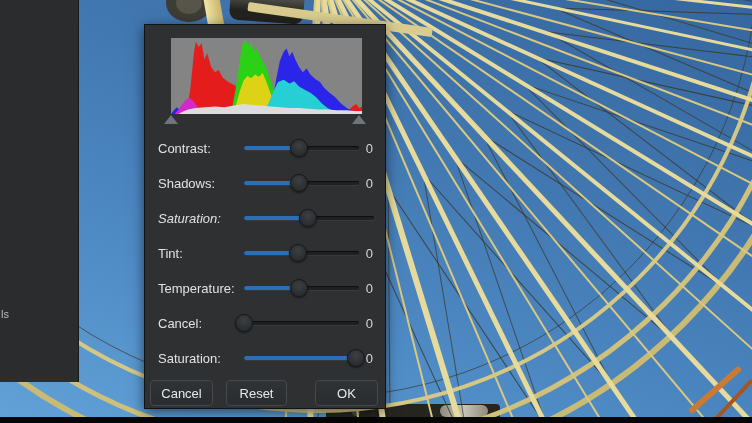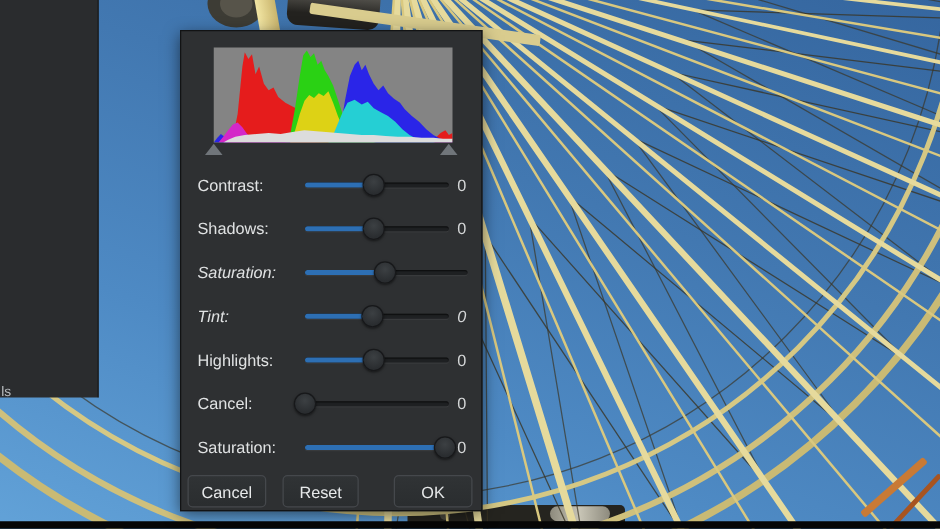--- a/index.html
+++ b/index.html
@@ -18,21 +18,21 @@
   .hub-gear  { position:absolute; left:166px; top:-16px; width:46px; height:38px; border-radius:50%; background:#3d3c35; }
   .hub-gear2 { position:absolute; left:176px; top:-8px;  width:26px; height:22px; border-radius:50%; background:#57544a; }
   .hub-strut { position:absolute; left:206px; top:-6px;  width:16px; height:38px; background:linear-gradient(90deg,#f2e6a4,#c9b46c); transform:rotate(-10deg); }
   .hub-cyl   { position:absolute; left:230px; top:-12px; width:74px; height:34px; border-radius:9px; background:linear-gradient(#6f6d66,#23221f 70%); transform:rotate(4deg); }
   .base-block{ position:absolute; left:326px; top:404px; width:174px; height:15px; border-radius:4px 4px 0 0; background:#25241f; }
   .base-ring { position:absolute; left:440px; top:405px; width:48px; height:12px; border-radius:6px; background:linear-gradient(90deg,#8d8a7d,#c7c4b5,#8d8a7d); }
   .base-bolt { position:absolute; left:352px; top:408px; width:8px; height:8px; border-radius:50%; background:#4a483f; }
   
   .bottom-strip { position:absolute; left:0; top:417px; width:752px; height:6px; background:#060606; z-index:6; }
   .sidebar {
-    position:absolute; left:0; top:0; width:79px; height:318px; z-index:5;
+    position:absolute; left:0; top:0; width:79px; height:382px; z-index:5;
     background:#2a2c2e; border-right:1px solid rgba(0,0,0,.45); box-sizing:border-box;
   }
   .partial { position:absolute; left:1px; top:308px; font-size:11px; color:#b9bdc0; }
   .filebox { position:absolute; left:0; top:365px; width:79px; height:52px; background:#2f3235; border-top:1px dashed #8a8f94; box-sizing:border-box; overflow:hidden; }
   .fname   { position:absolute; left:-2px; top:9px;  font-size:11px; color:#d0d3d5; white-space:nowrap; }
   .fmeta   { position:absolute; left:1px;  top:29px; font-size:11px; color:#d0d3d5; }
   
   .dialog {
     position:absolute; left:144px; top:24px; width:242px; height:385px; z-index:10;
     background:var(--dialog-bg); border:1px solid #121314; box-sizing:border-box;
@@ -173,30 +173,30 @@
           </div>
           <span class="val">0</span>
         </div>
         <div class="row" style="top: 183px; font-style: italic;">
           <span class="lab">Saturation:</span>
           <div class="track" style="width:130px">
             <div class="fill" style="width:63.7px"></div>
             <div class="knob" style="left:54.7px"></div>
           </div>
         </div>
-        <div class="row" style="top: 218px; font-style: italic;">
+        <div class="row" style="top: 218px;">
           <span class="lab">Tint:</span>
           <div class="track" style="width:115px">
             <div class="fill" style="width:54.0px"></div>
             <div class="knob" style="left:45.0px"></div>
           </div>
           <span class="val">0</span>
         </div>
         <div class="row" style="top: 253px;">
-          <span class="lab">Highlights:</span>
+          <span class="lab">Temperature:</span>
           <div class="track" style="width:115px">
             <div class="fill" style="width:55.2px"></div>
             <div class="knob" style="left:46.2px"></div>
           </div>
           <span class="val">0</span>
         </div>
         <div class="row" style="top: 288px;">
           <span class="lab">Cancel:</span>
           <div class="track" style="width:115px">
             <div class="fill" style="width:0.0px"></div>

